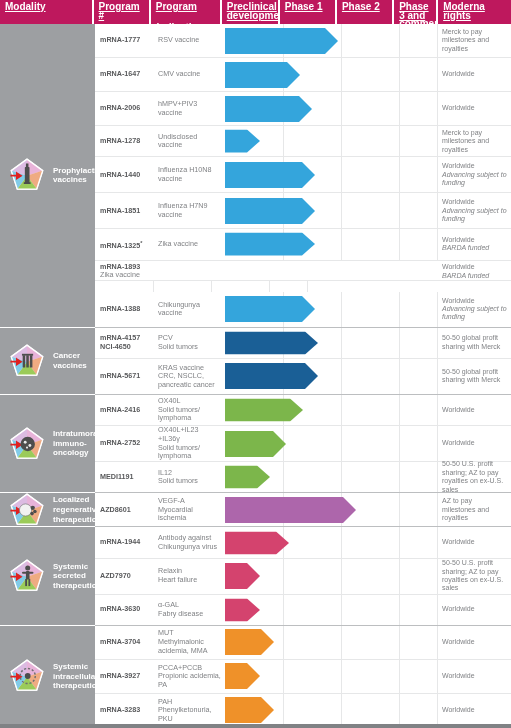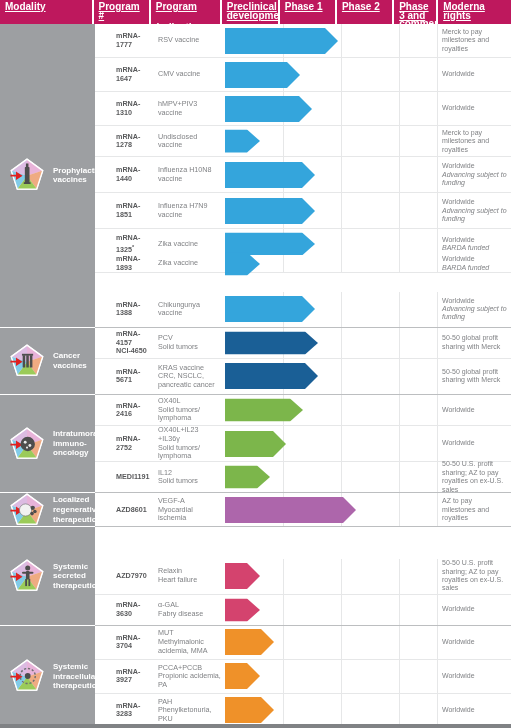--- a/index.html
+++ b/index.html
@@ -90,21 +90,21 @@
   .row.groupend{border-bottom:1px solid #bcbec0;}
   .cell{
     box-sizing:border-box;
     padding:0 4px;
     display:flex;flex-direction:column;justify-content:center;
   }
   .cell.prog{
     width:58px;
     font-size:7.2px;line-height:8.4px;
     font-weight:bold;color:#58595b;
-    padding-left:21px;
+    padding-left:5px;
   }
   .cell.ind{
     width:72px;
     font-size:7.2px;line-height:8.6px;
     color:#808285;
     padding-left:5px;
   }
   .cell.ind .sub{}
   .cell.ind .ctr{display:block;}
   .cell.rights{
@@ -372,21 +372,21 @@
                 <polygon points="0,0 62,0 75,13 62,26 0,26" fill="#34a5dc"></polygon>
               </svg>
             </div>
           </div>
           <div class="cell rights">
             <span>Worldwide</span>
           </div>
         </div>
         <div class="row" style="position: absolute; left: 0px; top: 68.129px; height: 34.0645px; width: 416px;">
           <div class="cell prog">
-            <span>mRNA-1310</span>
+            <span>mRNA-2006</span>
           </div>
           <div class="cell ind">
             <span class="ctr">hMPV+PIV3 vaccine</span>
           </div>
           <div class="phases">
             <div class="gridline gl1"></div>
             <div class="gridline gl2"></div>
             <div class="gridline gl3"></div>
             <div class="gridline gl4"></div>
             <div class="bar" style="height: 26px;">
@@ -485,21 +485,21 @@
               <svg width="90" height="23.225806451612904" viewBox="0 0 90 23.225806451612904">
                 <polygon points="0,0 77,0 90,11.612903225806452 77,23.225806451612904 0,23.225806451612904" fill="#34a5dc"></polygon>
               </svg>
             </div>
           </div>
           <div class="cell rights">
             <span>Worldwide</span>
             <span class="sub">BARDA funded</span>
           </div>
         </div>
-        <div class="row" style="position: absolute; left: 0px; top: 231px; height: 18px; width: 416px;">
+        <div class="row" style="position: absolute; left: 0px; top: 239px; height: 18px; width: 416px; flex-direction: column;">
           <div class="cell prog">
             <span>mRNA-1893</span>
           </div>
           <div class="cell ind">
             <span class="ctr">Zika vaccine</span>
           </div>
           <div class="phases">
             <div class="gridline gl1"></div>
             <div class="gridline gl2"></div>
             <div class="gridline gl3"></div>
@@ -671,20 +671,42 @@
             <div class="bar" style="height: 26px;">
               <svg width="131" height="26" viewBox="0 0 131 26">
                 <polygon points="0,0 118,0 131,13 118,26 0,26" fill="#ad66ab"></polygon>
               </svg>
             </div>
           </div>
           <div class="cell rights">
             <span>AZ to pay milestones and royalties</span>
           </div>
         </div>
+        <div class="row" style="position: absolute; left: 0px; top: 503.398px; height: 31.2258px; width: 416px;">
+          <div class="cell prog">
+            <span>mRNA-1944</span>
+          </div>
+          <div class="cell ind">
+            <span class="ctr">Antibody against Chikungunya virus</span>
+          </div>
+          <div class="phases">
+            <div class="gridline gl1"></div>
+            <div class="gridline gl2"></div>
+            <div class="gridline gl3"></div>
+            <div class="gridline gl4"></div>
+            <div class="bar" style="height: 23.2258px;">
+              <svg width="64" height="23.225806451612904" viewBox="0 0 64 23.225806451612904">
+                <polygon points="0,0 51,0 64,11.612903225806452 51,23.225806451612904 0,23.225806451612904" fill="#d4436e"></polygon>
+              </svg>
+            </div>
+          </div>
+          <div class="cell rights">
+            <span>Worldwide</span>
+          </div>
+        </div>
         <div class="row" style="position: absolute; left: 0px; top: 534.624px; height: 35.957px; width: 416px;">
           <div class="cell prog">
             <span>AZD7970</span>
           </div>
           <div class="cell ind">
             <span class="ctr">Relaxin</span>
             <span class="ctr sub">Heart failure</span>
           </div>
           <div class="phases">
             <div class="gridline gl1"></div>

